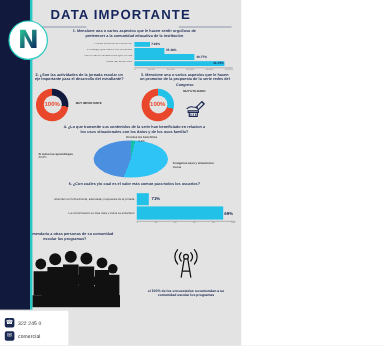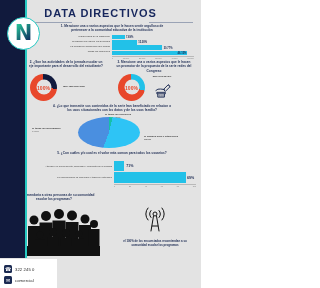--- a/index.html
+++ b/index.html
@@ -167,21 +167,21 @@
   .antenna-text{
     font-size:2.9px;font-weight:bold;color:#1b2a52;text-align:center;
     line-height:1.4;width:70px;
   }
 </style>
 </head>
 <body>
 
 <div class="page">
 
-  <div class="title">DATA DIRECTIVOS</div>
+  <div class="title">DATA IMPORTANTE</div>
   <div class="rule l"></div>
   <div class="rule r"></div>
 
   <div class="sec1">
     <div class="q">1. Mencione una o varios aspectos que le hacen sentir orgulloso de pertenecer a la comunidad educativa de la institución</div>
 
     <div class="hbars">
       <div class="hbrow" style="top:0px;">
         <div class="hblabel">Planta fisica de la institucion</div>
         <div class="hbtrack">

